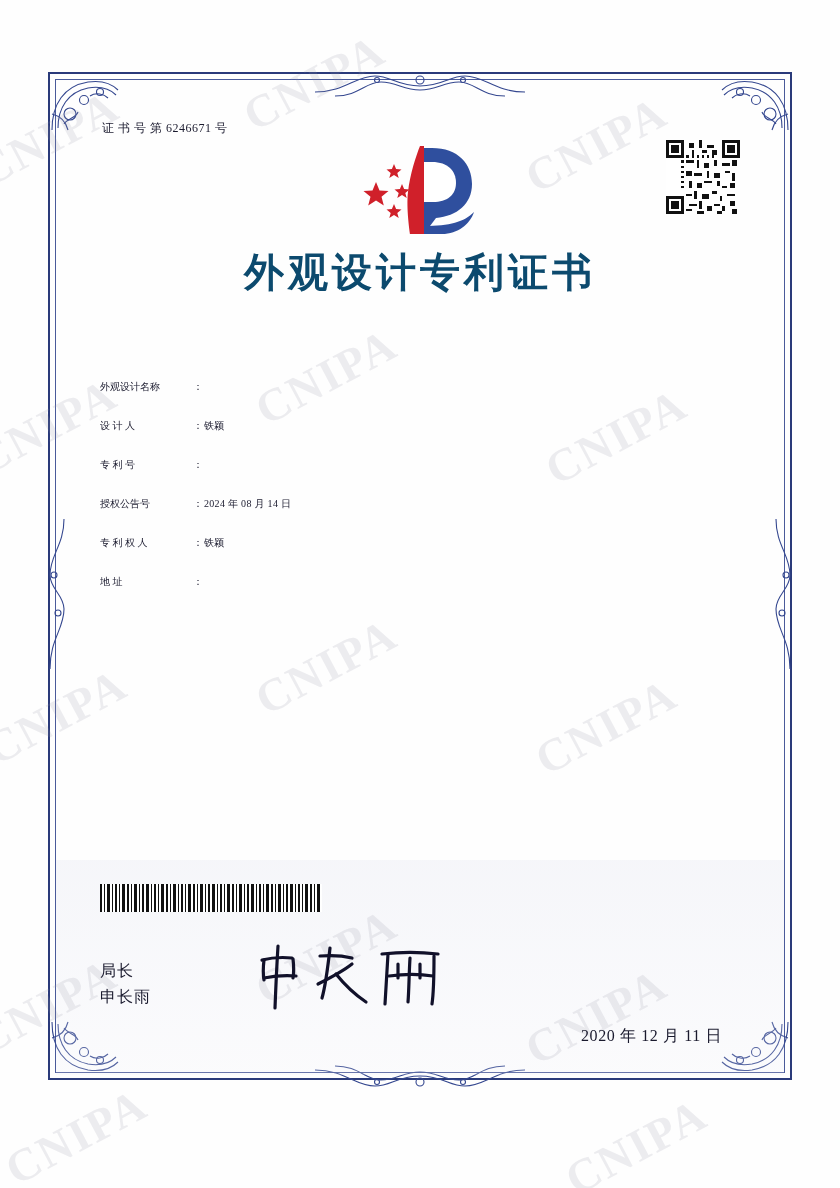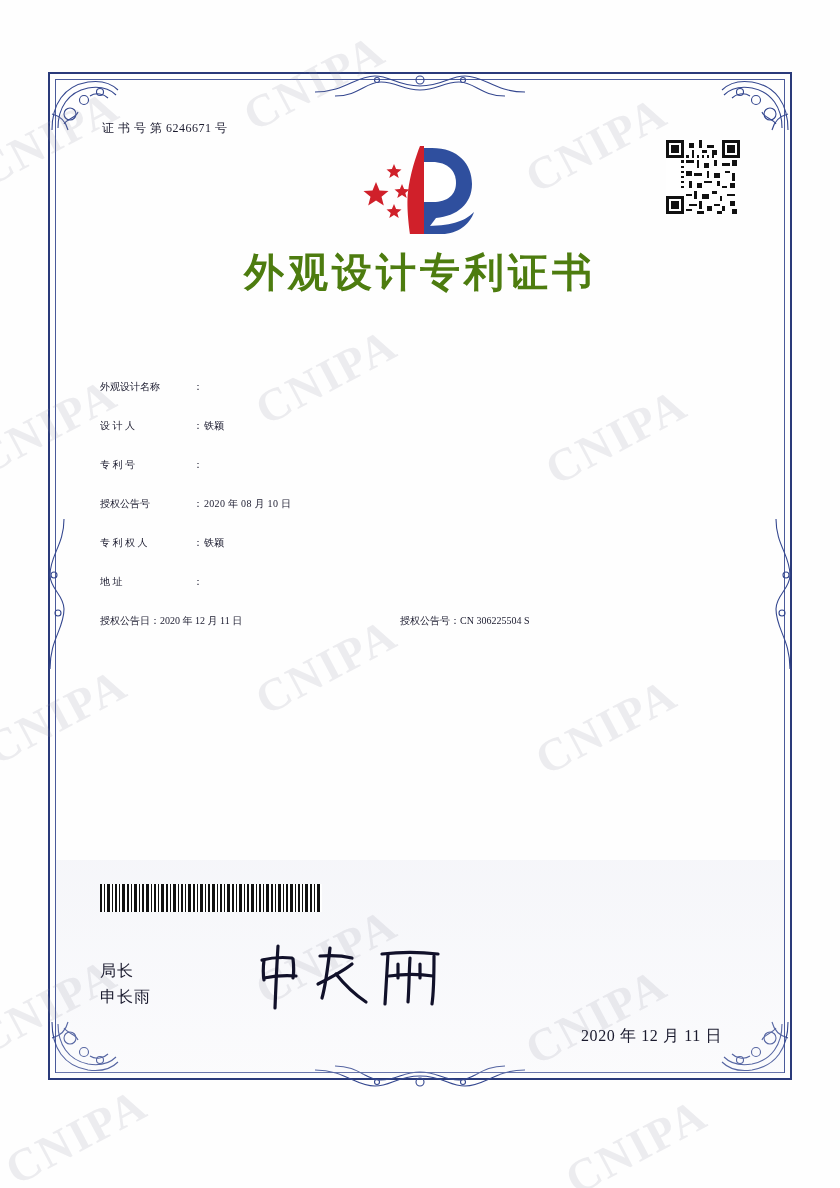--- a/index.html
+++ b/index.html
@@ -133,21 +133,21 @@
   }
   .qr svg { display:block; width:100%; height:100%; }
 
   h1.title {
     text-align: center;
     font-size: 40px;
     font-weight: bold;
     letter-spacing: 4px;
     margin: 108px 0 0 0;
     font-family: "Liberation Serif", "DejaVu Serif", serif;
-    color: #4d7c0f;
+    color: #0c4a6e;
   }
 
   .fields {
     margin-top: 82px;
     font-size: 10px;
     line-height: 1;
   }
   .field-row {
     display: flex;
     align-items: flex-start;
@@ -488,44 +488,34 @@
       </div>
 
       <div class="field-row">
         <span class="field-label">专    利    号</span>
         <span class="field-sep">：</span>
       </div>
 
       <div class="field-row">
         <span class="field-label">授权公告号</span>
         <span class="field-sep">：</span>
-        <span class="field-value">2020 年 08 月 10 日</span>
+        <span class="field-value">2024 年 08 月 14 日</span>
       </div>
 
       <div class="field-row">
         <span class="field-label">专 利 权 人</span>
         <span class="field-sep">：</span>
         <span class="field-value">铁颖</span>
       </div>
 
       <div class="field-row">
         <span class="field-label">地        址</span>
         <span class="field-sep">：</span>
       </div>
 
-      <div class="field-row">
-        <div class="inline-pair">
-          <div class="left">
-            <span>授权公告日</span><span>：</span><span>2020 年 12 月 11 日</span>
-          </div>
-          <div>
-            <span>授权公告号</span><span>：</span><span>CN 306225504 S</span>
-          </div>
-        </div>
-      </div>
 
     </div>
 
 
   </div>
 
   <div class="barcode">
     <svg viewBox="0 0 222 28" shape-rendering="crispEdges">
       <rect width="222" height="28" fill="#fff"></rect>
       <g fill="#111">

